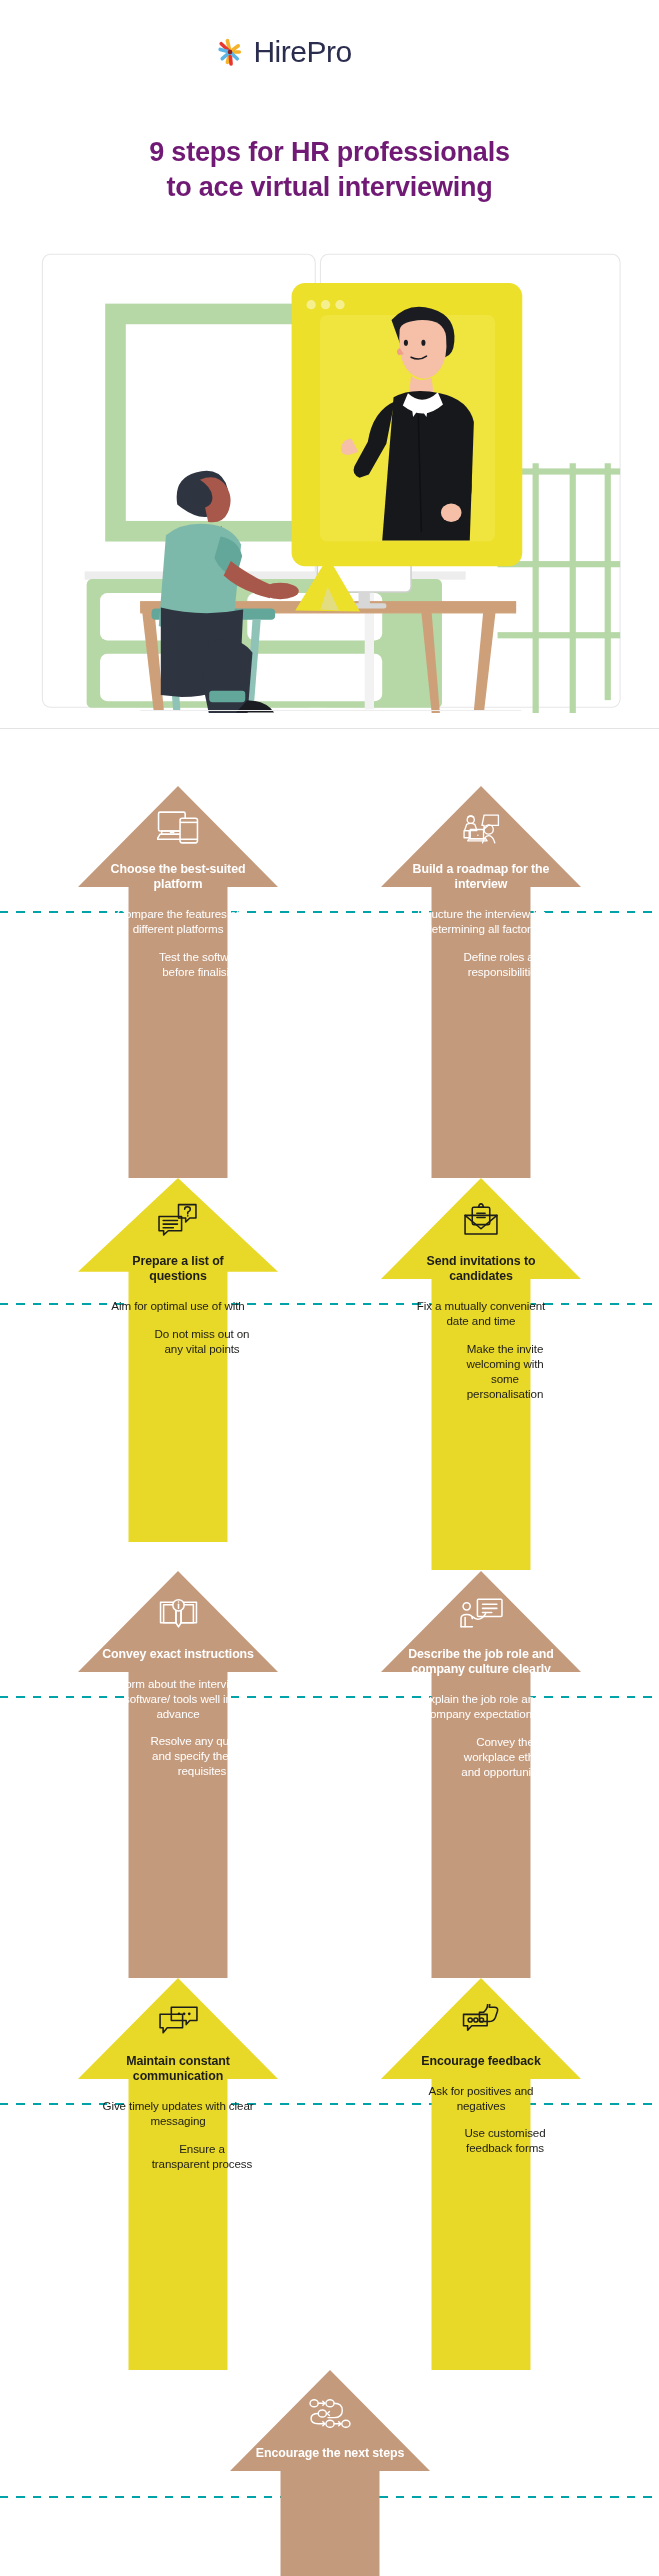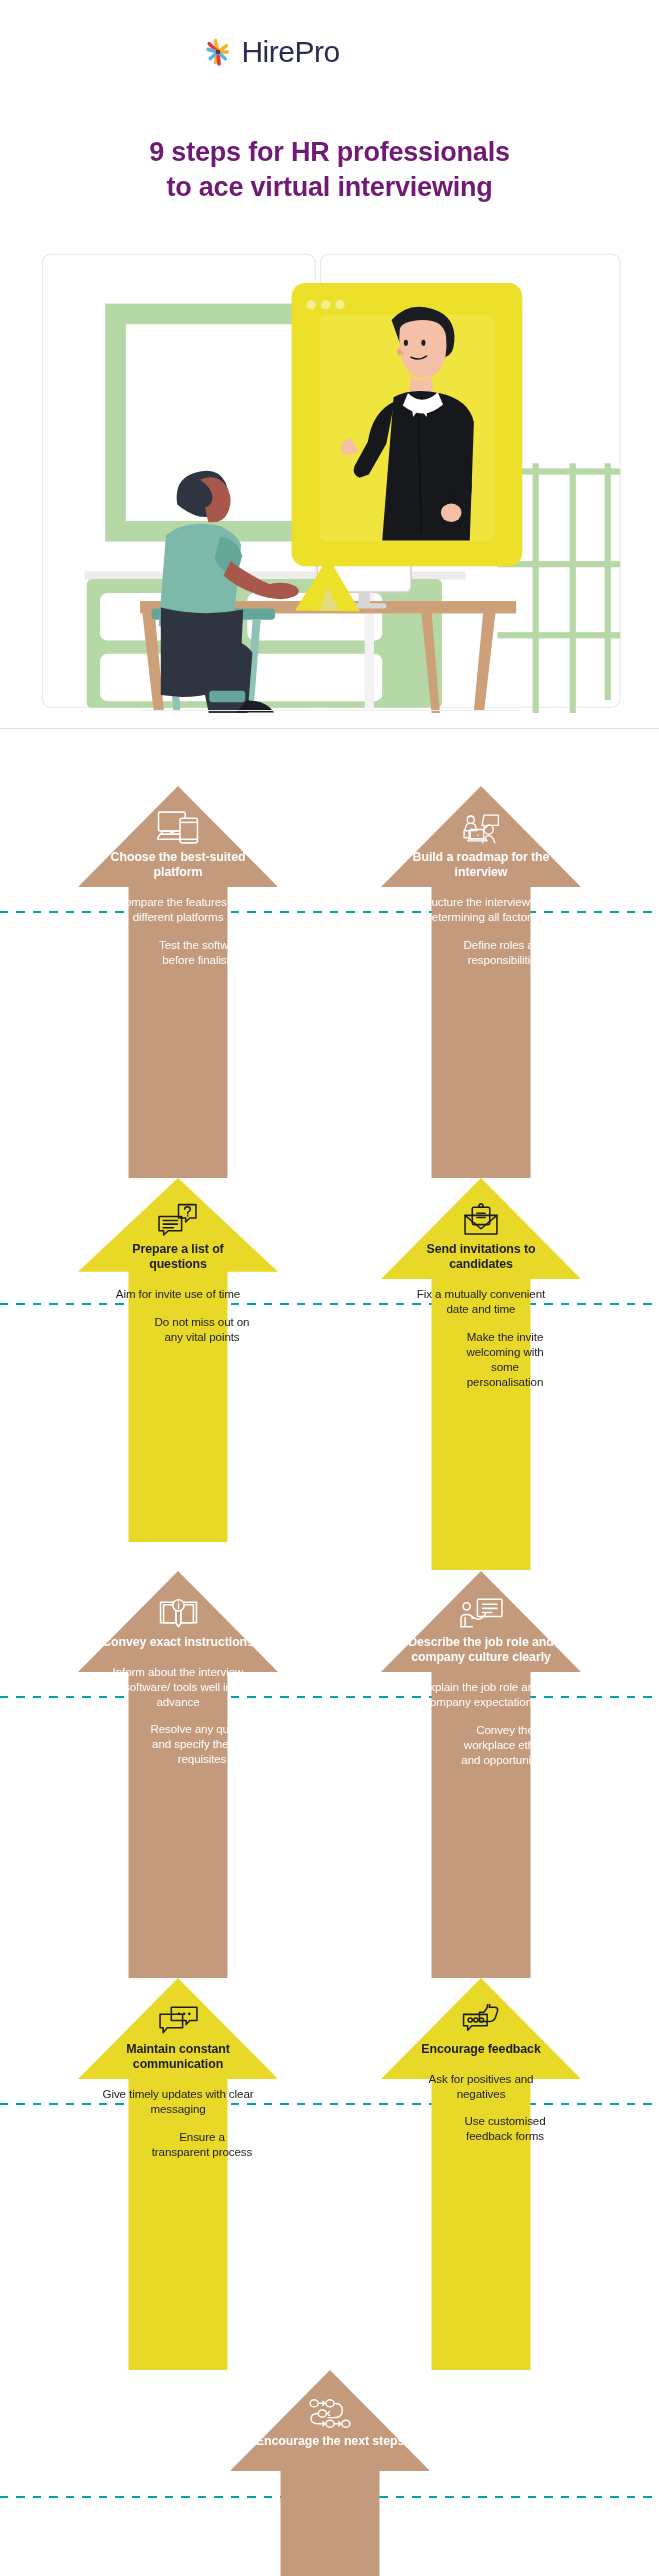--- a/index.html
+++ b/index.html
@@ -12,21 +12,21 @@
     position: relative;
     width: 659px;
     height: 2849px;
     background: #ffffff;
     overflow: hidden;
   }
 
   
   .logo-wrap {
     position: absolute;
-    top: 36px; left: 0; width: 542px;
+    top: 36px; left: 12px; width: 542px;
     display: flex; align-items: center; justify-content: center;
     gap: 7px;
   }
   .logo-mark { width: 32px; height: 32px; display: block; }
   .logo-text {
     font-family: "Liberation Sans", sans-serif;
     font-size: 30px;
     font-weight: 400;
     letter-spacing: -0.5px;
     color: #2b2d4e;
@@ -95,21 +95,21 @@
     justify-content: center;
     padding-bottom: 3.1px;
   }
   .arrow .icon-slot svg { display: block; }
 
   .arrow .step-title {
     font-family: "Liberation Sans", sans-serif;
     font-weight: bold;
     font-size: 12.4px;
     line-height: 1.24;
-    margin-top: 3px;
+    margin-top: 15px;
     letter-spacing: -0.1px;
   }
   .arrow .bullets { margin-top: 13.4px; }
   .arrow .bullet {
     font-family: "Liberation Sans", sans-serif;
     font-weight: 400;
     font-size: 11.6px;
     line-height: 1.3;
     margin-bottom: 12.4px;
     letter-spacing: -0.1px;
@@ -309,21 +309,21 @@
           <line x1="10" y1="34" x2="38" y2="34"></line>
           <line x1="10" y1="41" x2="38" y2="41"></line>
           <line x1="10" y1="48" x2="30" y2="48"></line>
           <path d="M40 3 h34 v26 h-12 l-8 8 v-8 h-14z"></path>
           <path d="M52 12 q0 -5 5 -5 q6 0 6 5 q0 4 -5 6 v3"></path>
           <circle cx="58" cy="25" r="1.6" fill="#1d1d1b" stroke="none"></circle>
         </svg>
       </div>
       <div class="step-title">Prepare a list of questions</div>
       <div class="bullets">
-        <div class="bullet">Aim for invite use of time</div>
+        <div class="bullet">Aim for optimal use of with</div>
         <div class="bullet">Do not miss out on any vital points</div>
       </div>
     </div>
   </div>
 
   <div class="arrow yellow" style="left:381px; top:1178px; height:392px;">
     <div class="shape">
       <svg viewBox="0 0 388 760" preserveAspectRatio="none">
         <path d="M194 0 L388 196 L290 196 L290 760 L98 760 L98 196 L0 196 Z" fill="#e8d827"></path>
       </svg>

